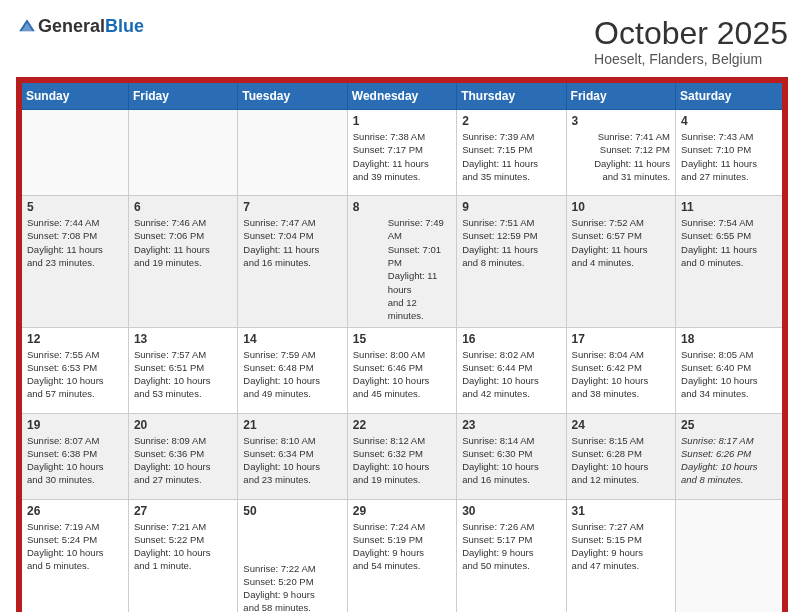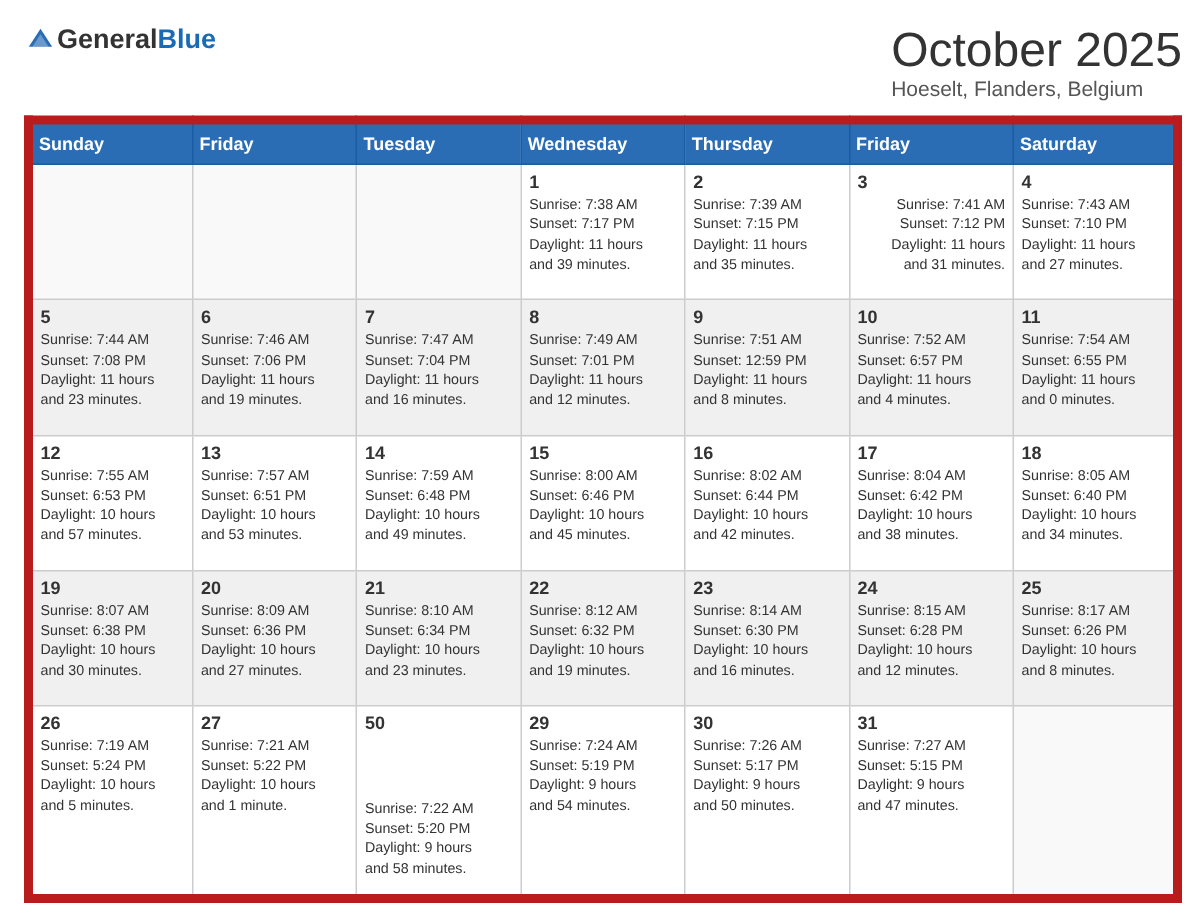--- a/index.html
+++ b/index.html
@@ -174,21 +174,21 @@
           </td>
           <td>
             <span class="day-num">7</span>
             <div class="day-info" style="white-space: pre-line;">Sunrise: 7:47 AM
 Sunset: 7:04 PM
 Daylight: 11 hours
 and 16 minutes.</div>
           </td>
           <td>
             <span class="day-num">8</span>
-            <div class="day-info" style="white-space: pre-line;">Sunrise: 7:49 AM
+            <div class="day-info" style="white-space: pre-line; margin-left: 35px;">Sunrise: 7:49 AM
 Sunset: 7:01 PM
 Daylight: 11 hours
 and 12 minutes.</div>
           </td>
           <td>
             <span class="day-num">9</span>
             <div class="day-info" style="white-space: pre-line;">Sunrise: 7:51 AM
 Sunset: 12:59 PM
 Daylight: 11 hours
 and 8 minutes.</div>
@@ -297,21 +297,21 @@
           </td>
           <td>
             <span class="day-num">24</span>
             <div class="day-info" style="white-space: pre-line;">Sunrise: 8:15 AM
 Sunset: 6:28 PM
 Daylight: 10 hours
 and 12 minutes.</div>
           </td>
           <td>
             <span class="day-num">25</span>
-            <div class="day-info" style="white-space: pre-line;">Sunrise: 8:17 AM
+            <div class="day-info" style="white-space: pre-line; font-style: italic;">Sunrise: 8:17 AM
 Sunset: 6:26 PM
 Daylight: 10 hours
 and 8 minutes.</div>
           </td>
         </tr>
         <tr>
           <td>
             <span class="day-num">26</span>
             <div class="day-info" style="white-space: pre-line;">Sunrise: 7:19 AM
 Sunset: 5:24 PM

